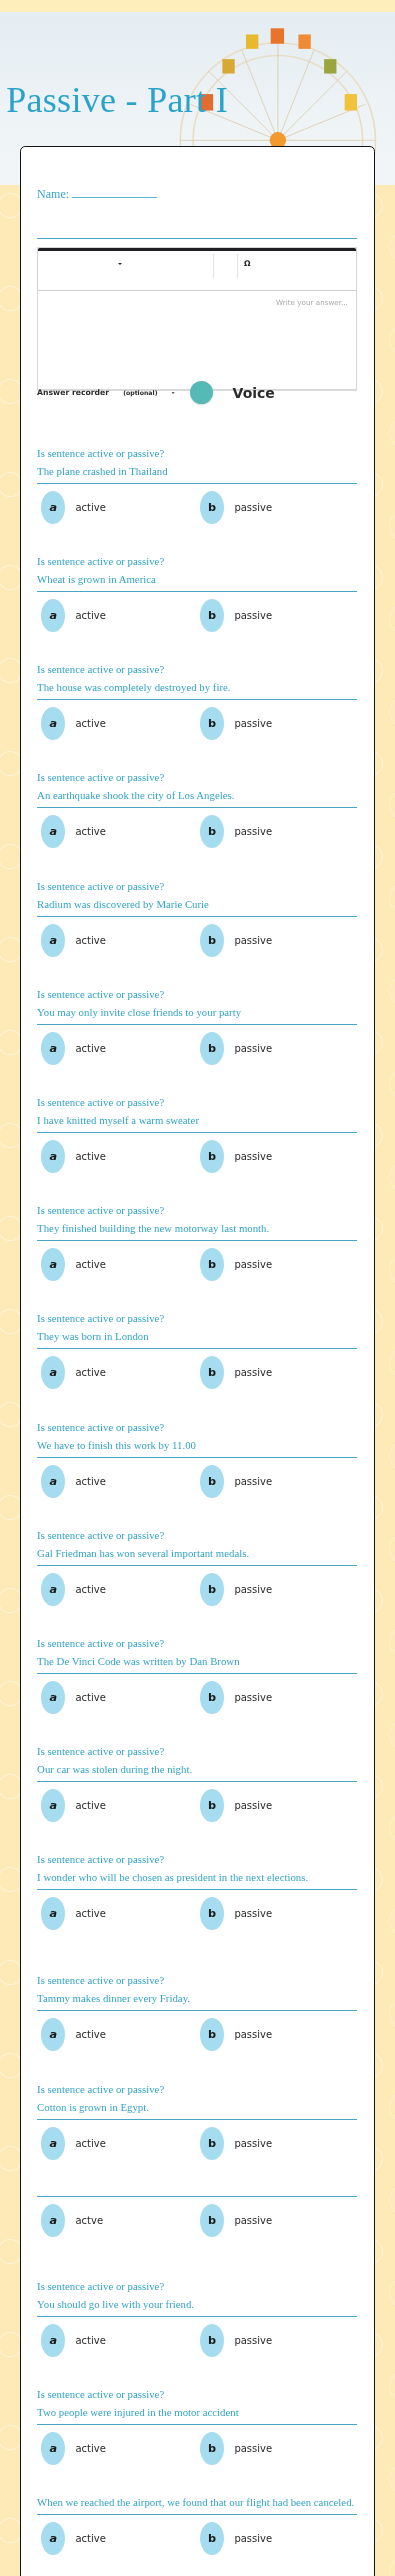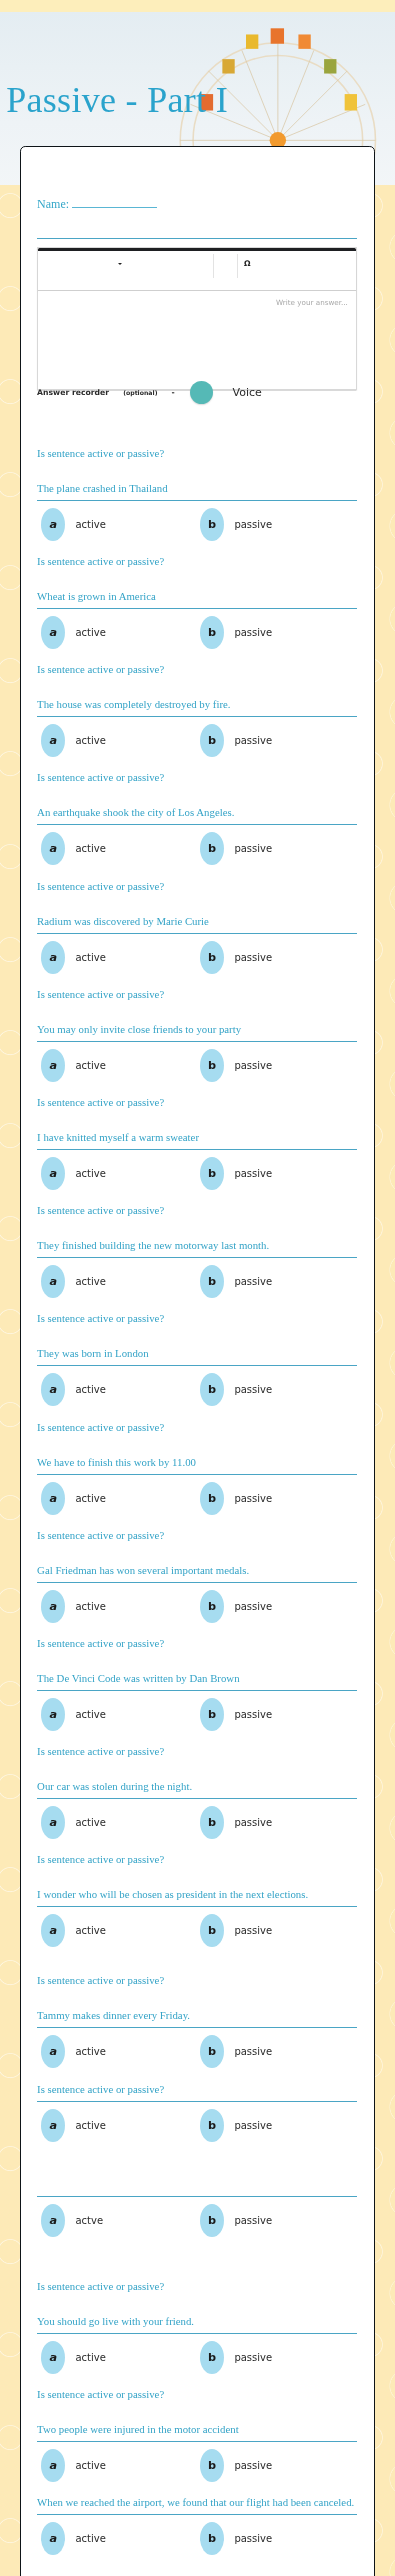--- a/index.html
+++ b/index.html
@@ -32,21 +32,21 @@
     font-size: 36px; font-weight: normal; color: #2aa3cc; letter-spacing: 0.3px;
     z-index: 3;
   }
   .card {
     position: absolute; left: 19.6px; top: 146px; width: 355px; height: 2438px;
     background: #ffffff; border: 1.5px solid #0e1418; border-radius: 5.2px;
     z-index: 4;
   }
   .inner { position: absolute; left: 16.5px; right: 16.5px; top: 0; }
   .name-row {
-    position: absolute; top: 50px; left: 0;
+    position: absolute; top: 40px; left: 0;
     font-family: "Liberation Serif", serif; font-size: 12px; color: #34a7c9;
   }
   .name-blank {
     display: inline-block; width: 85px; border-bottom: 0.5px solid #5ab6d4;
     height: 11.3px; vertical-align: baseline; margin-left: 3.1px;
   }
   .name-divider { position: absolute; top: 91px; left: 0; right: 0; height: 0.5px; background: #4aa5c5; }
   .editor {
     position: absolute; top: 100px; left: 0; right: 0; height: 143px;
     border: 0.5px solid #d8d8d8; box-shadow: 0 0.5px 1px rgba(0,0,0,0.15);
@@ -74,26 +74,26 @@
     position: absolute; top: 234px; left: 0; display: flex; align-items: center;
     font-family: "DejaVu Sans", sans-serif; color: #2b2b2b; gap: 12px;
   }
   .rec-label { font-size: 7.7px; font-weight: bold; }
   .rec-opt { font-size: 6.2px; font-weight: bold; margin-left: 2.1px; }
   .rec-dash { font-size: 7.7px; font-weight: bold; margin-left: 2.1px; }
   .rec-btn {
     width: 23px; height: 23px; border-radius: 50%; background: #55b9b6; margin-left: 3.1px;
     box-shadow: 0 1px 1.5px rgba(0,0,0,0.15); border: none; cursor: pointer;
   }
-  .rec-voice { font-size: 11px; font-weight: normal; margin-left: 7.7px; }
+  .rec-voice { font-size: 14px; font-weight: bold; margin-left: 7.7px; }
   .question { position: absolute; left: 0; right: 0; }
   .q-prompt, .q-sentence {
     font-family: "Liberation Serif", serif; font-size: 10.8px; color: #34a3c7; line-height: 13px;
   }
-  .q-sentence { margin-top: 22px; }
+  .q-sentence { margin-top: 5px; }
   .q-divider { height: 0.5px; background: #4aa5c5; margin-top: 5.2px; }
   .q-options { position: relative; height: 31px; margin-top: 7.7px; }
   .opt { position: absolute; top: 0; display: flex; align-items: center; cursor: pointer; }
   .opt-a { left: 4.1px; }
   .opt-b { left: 163px; }
   .opt-badge {
     width: 24px; height: 33px; border-radius: 50%; background: #a6dcf0;
     display: flex; align-items: center; justify-content: center;
     font-family: "DejaVu Sans", sans-serif; font-size: 11.3px; font-weight: bold; color: #1a1a1a;
   }
@@ -392,20 +392,21 @@
            <span class="opt-label">active</span>
          </div>
          <div class="opt opt-b">
            <span class="opt-badge">b</span>
            <span class="opt-label">passive</span>
          </div>
        </div>
         </div>
         <div class="question" style="top: 1936px;">
           <div class="q-prompt">Is sentence active or passive?</div>
+          <div class="q-sentence">Cotton is grown in Egypt.</div>
        <div class="q-divider"></div>
        <div class="q-options">
          <div class="opt opt-a">
            <span class="opt-badge">a</span>
            <span class="opt-label">active</span>
          </div>
          <div class="opt opt-b">
            <span class="opt-badge">b</span>
            <span class="opt-label">passive</span>
          </div>

